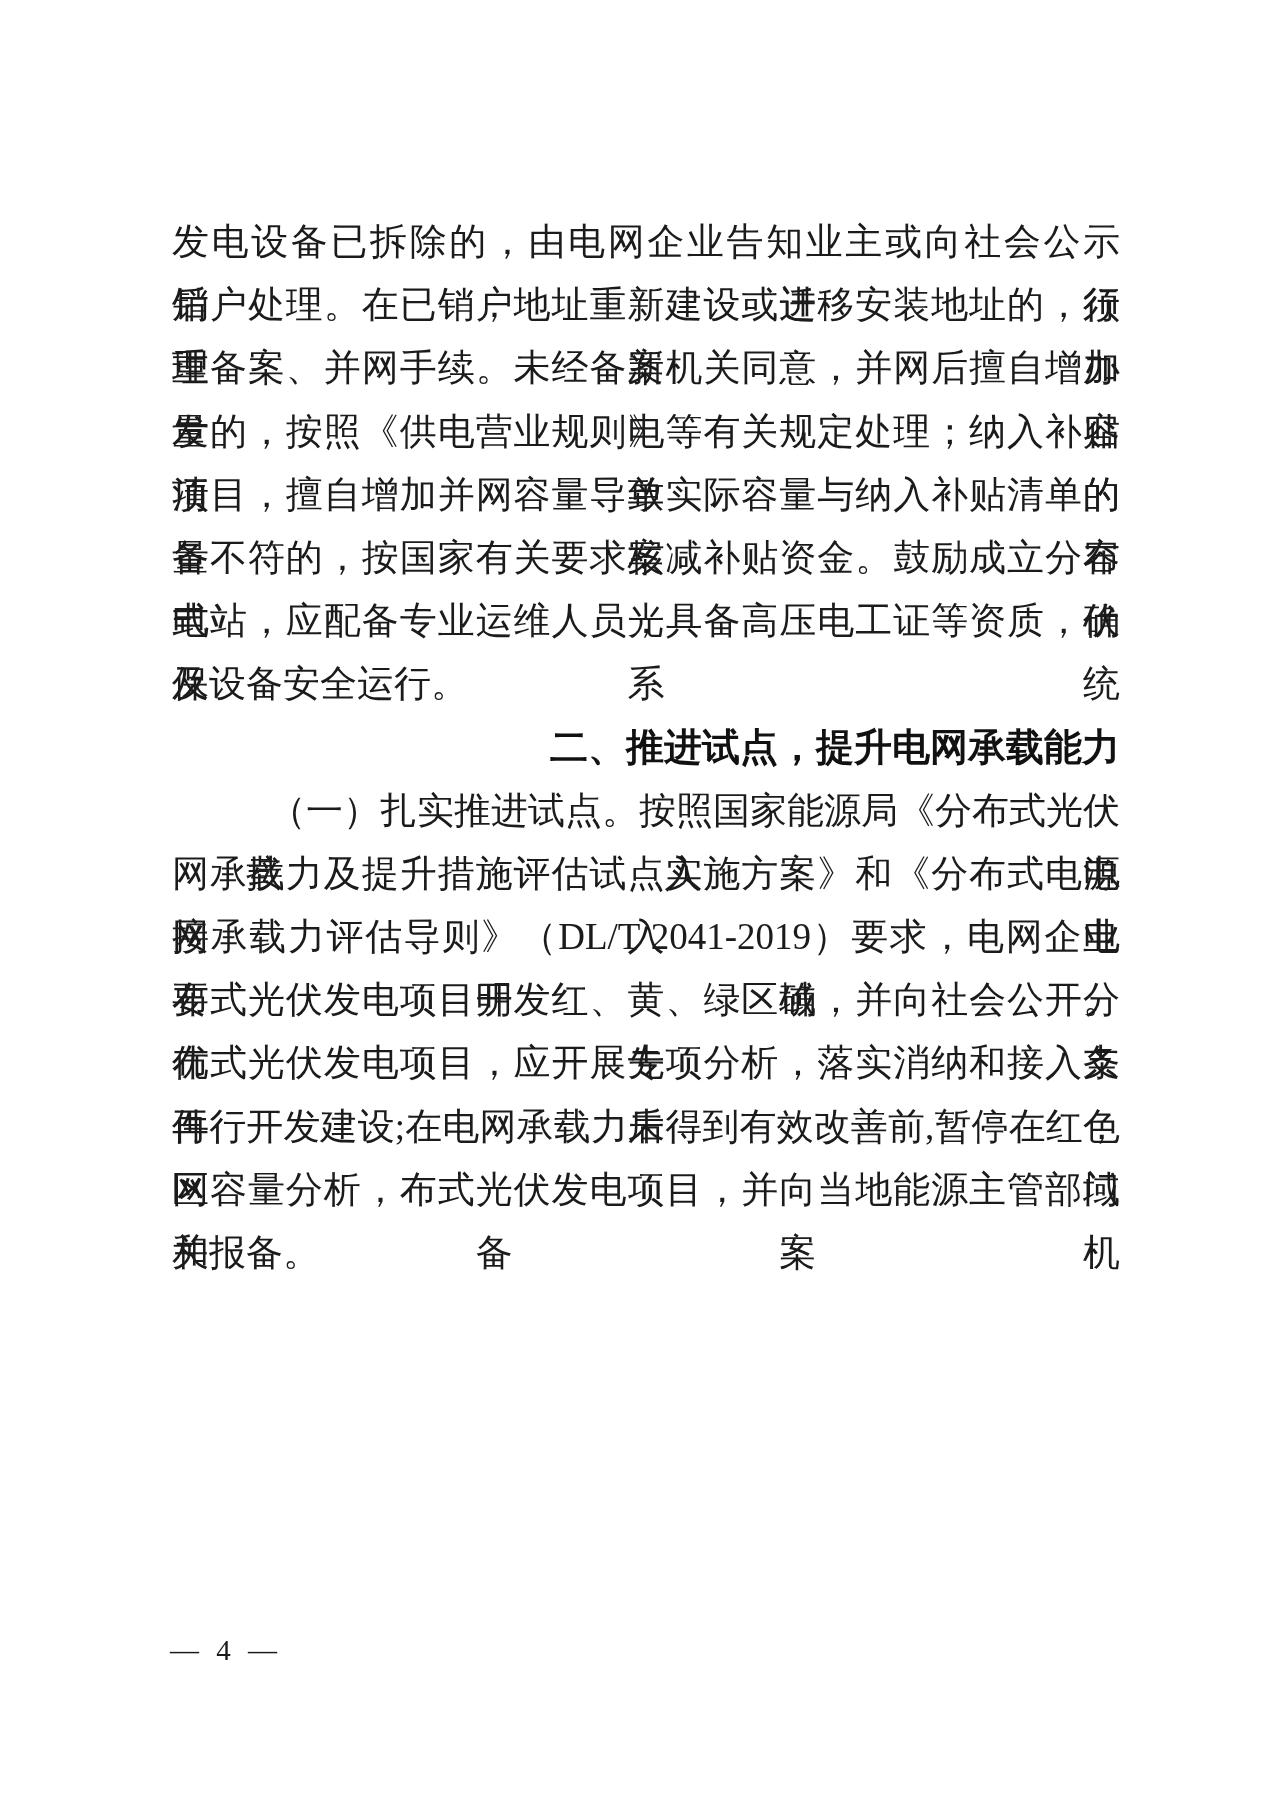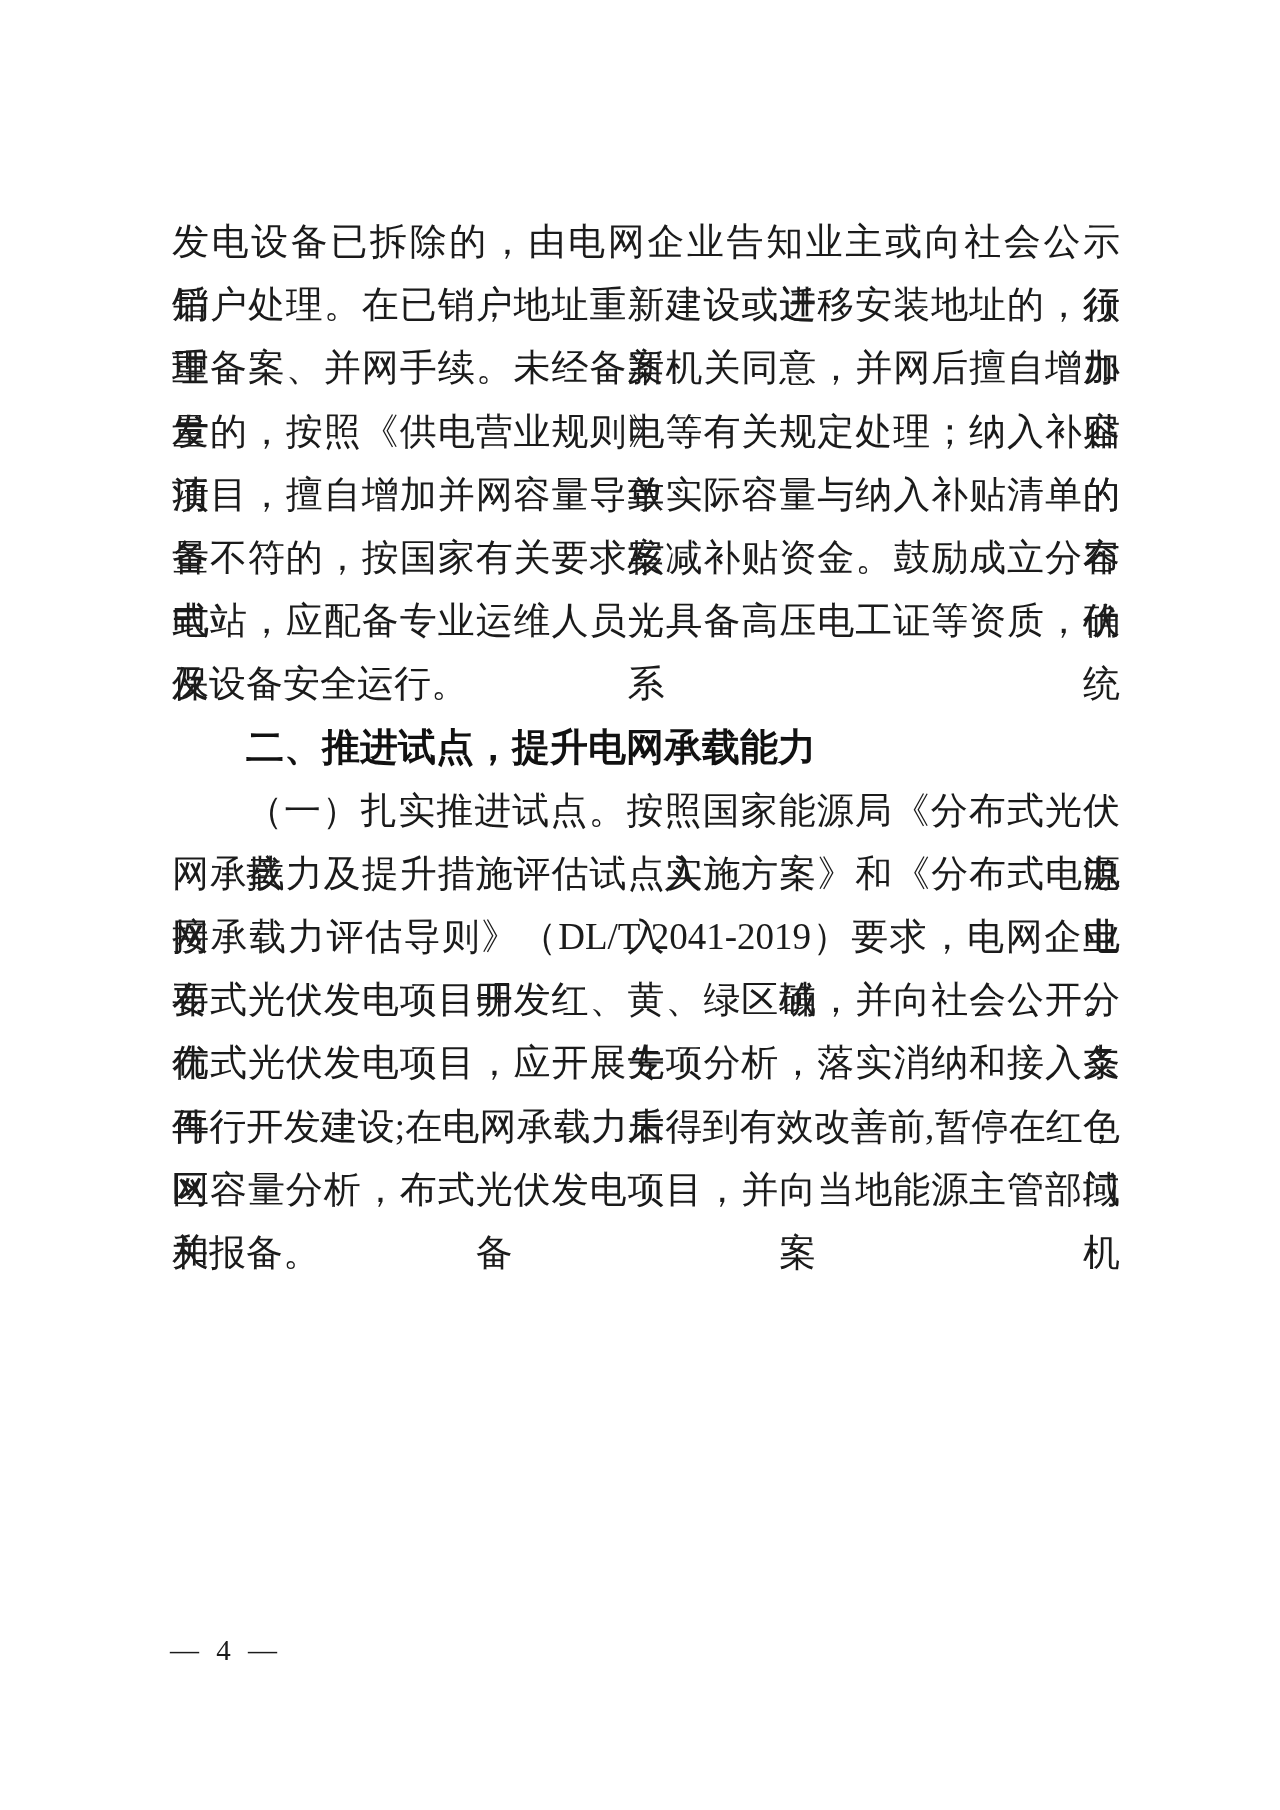--- a/index.html
+++ b/index.html
@@ -32,20 +32,21 @@
     overflow: visible;
   }
 
   .line.justify {
     text-align: justify;
     text-align-last: justify;
   }
 
   .line.indent {
     padding-left: 74px;
+    text-align: right;
   }
 
   .line.heading {
     font-family: "Liberation Sans", sans-serif;
     font-weight: bold;
     font-size: 38px;
     color: #111111;
   }
 
   .page-number {

